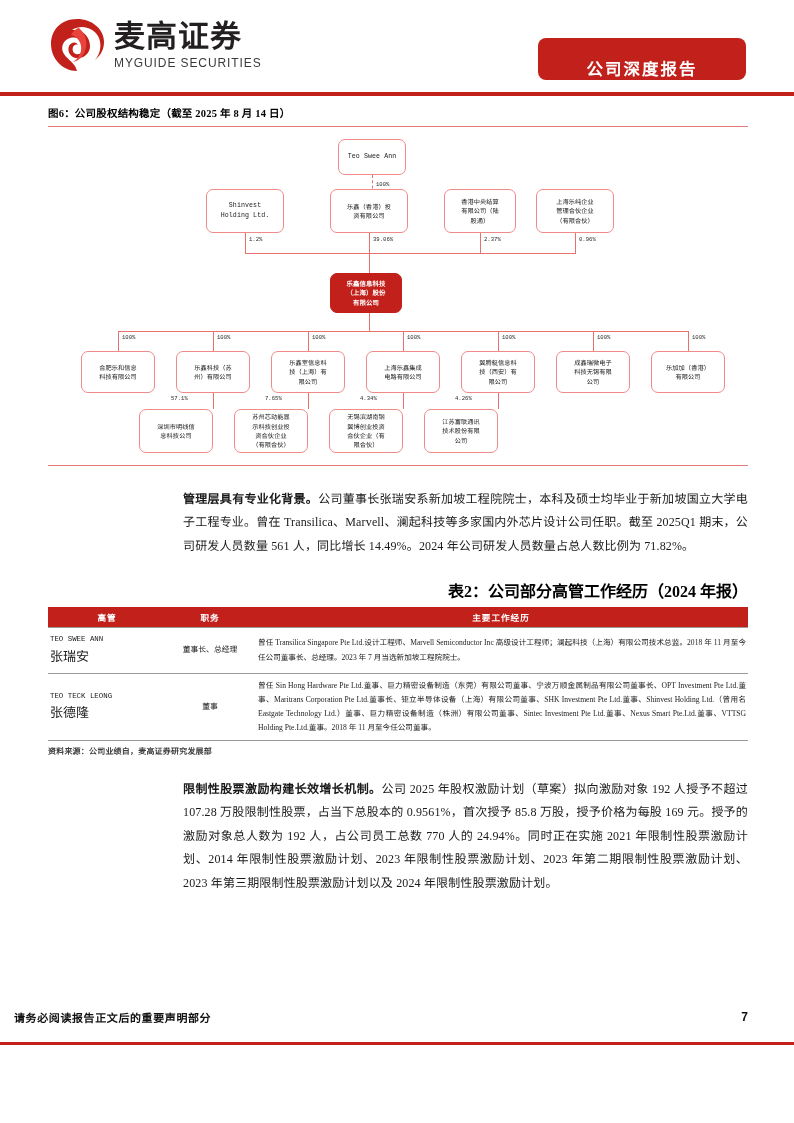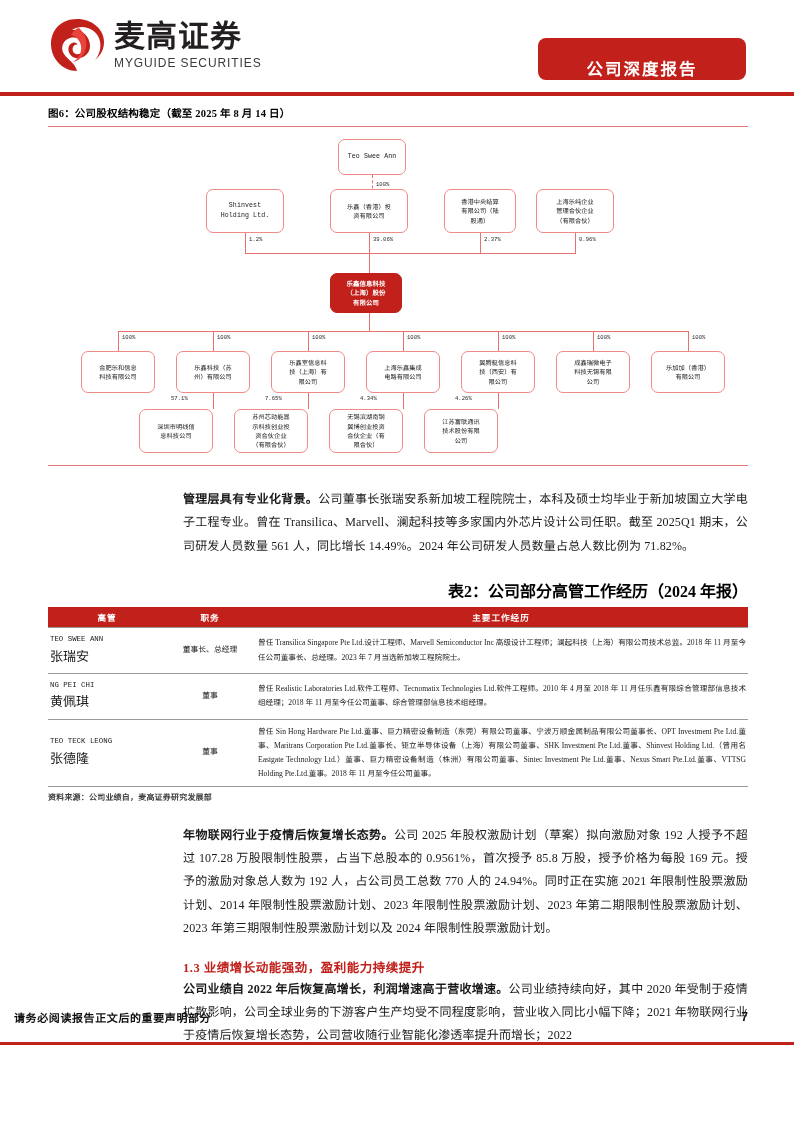--- a/index.html
+++ b/index.html
@@ -444,47 +444,35 @@
         <tr>
           <td class="name">
             <span>TEO SWEE ANN</span><br>
             <span class="cn">张瑞安</span>
           </td>
           <td class="role">董事长、总经理</td>
           <td class="bio">曾任 Transilica Singapore Pte Ltd.设计工程师、Marvell Semiconductor Inc 高级设计工程师；澜起科技（上海）有限公司技术总监。2018 年 11 月至今任公司董事长、总经理。2023 年 7 月当选新加坡工程院院士。</td>
         </tr>
         <tr>
           <td class="name">
-            <span>NG PEI CHI</span><br>
-            <span class="cn">黄佩琪</span>
-          </td>
-          <td class="role">董事</td>
-          <td class="bio">曾任 Realistic Laboratories Ltd.软件工程师、Tecnomatix Technologies Ltd.软件工程师。2010 年 4 月至 2018 年 11 月任乐鑫有限综合管理部信息技术组经理；2018 年 11 月至今任公司董事、综合管理部信息技术组经理。</td>
-        </tr>
-        <tr>
-          <td class="name">
             <span>TEO TECK LEONG</span><br>
             <span class="cn">张德隆</span>
           </td>
           <td class="role">董事</td>
           <td class="bio">曾任 Sin Hong Hardware Pte Ltd.董事、巨力精密设备制造（东莞）有限公司董事、宁波万顺金属制品有限公司董事长、OPT Investment Pte Ltd.董事、Maritrans Corporation Pte Ltd.董事长、钜立半导体设备（上海）有限公司董事、SHK Investment Pte Ltd.董事、Shinvest Holding Ltd.（曾用名 Eastgate Technology Ltd.）董事、巨力精密设备制造（株洲）有限公司董事、Sintec Investment Pte Ltd.董事、Nexus Smart Pte.Ltd.董事、VTTSG Holding Pte.Ltd.董事。2018 年 11 月至今任公司董事。</td>
         </tr>
       </tbody>
     </table>
     <p class="source-line">资料来源：公司业绩自，麦高证券研究发展部</p>
   </div>
 
   <div class="block-indent" style="margin-top:22px;">
-    <p class="para"><b>年物联网行业于疫情后恢复增长态势。</b><span>公司 2025 年股权激励计划（草案）拟向激励对象 192 人授予不超过 107.28 万股限制性股票，占当下总股本的 0.9561%，首次授予 85.8 万股，授予价格为每股 169 元。授予的激励对象总人数为 192 人，占公司员工总数 770 人的 24.94%。同时正在实施 2021 年限制性股票激励计划、2014 年限制性股票激励计划、2023 年限制性股票激励计划、2023 年第二期限制性股票激励计划、2023 年第三期限制性股票激励计划以及 2024 年限制性股票激励计划。</span></p>
-  </div>
-
-  <div class="block-indent" style="margin-top:16px;">
-    <h2 class="section-head">1.3 业绩增长动能强劲，盈利能力持续提升</h2>
-    <p class="para"><b>公司业绩自 2022 年后恢复高增长，利润增速高于营收增速。</b><span>公司业绩持续向好，其中 2020 年受制于疫情扩散影响，公司全球业务的下游客户生产均受不同程度影响，营业收入同比小幅下降；2021 年物联网行业于疫情后恢复增长态势，公司营收随行业智能化渗透率提升而增长；2022</span></p>
-  </div>
+    <p class="para"><b>限制性股票激励构建长效增长机制。</b><span>公司 2025 年股权激励计划（草案）拟向激励对象 192 人授予不超过 107.28 万股限制性股票，占当下总股本的 0.9561%，首次授予 85.8 万股，授予价格为每股 169 元。授予的激励对象总人数为 192 人，占公司员工总数 770 人的 24.94%。同时正在实施 2021 年限制性股票激励计划、2014 年限制性股票激励计划、2023 年限制性股票激励计划、2023 年第二期限制性股票激励计划、2023 年第三期限制性股票激励计划以及 2024 年限制性股票激励计划。</span></p>
+  </div>
+
 
 </div>
 
 <div class="footer-rule"></div>
 <div class="footer">
   <div class="footer-text">请务必阅读报告正文后的重要声明部分</div>
   <div class="footer-page">7</div>
 </div>
 
 </body></html>

